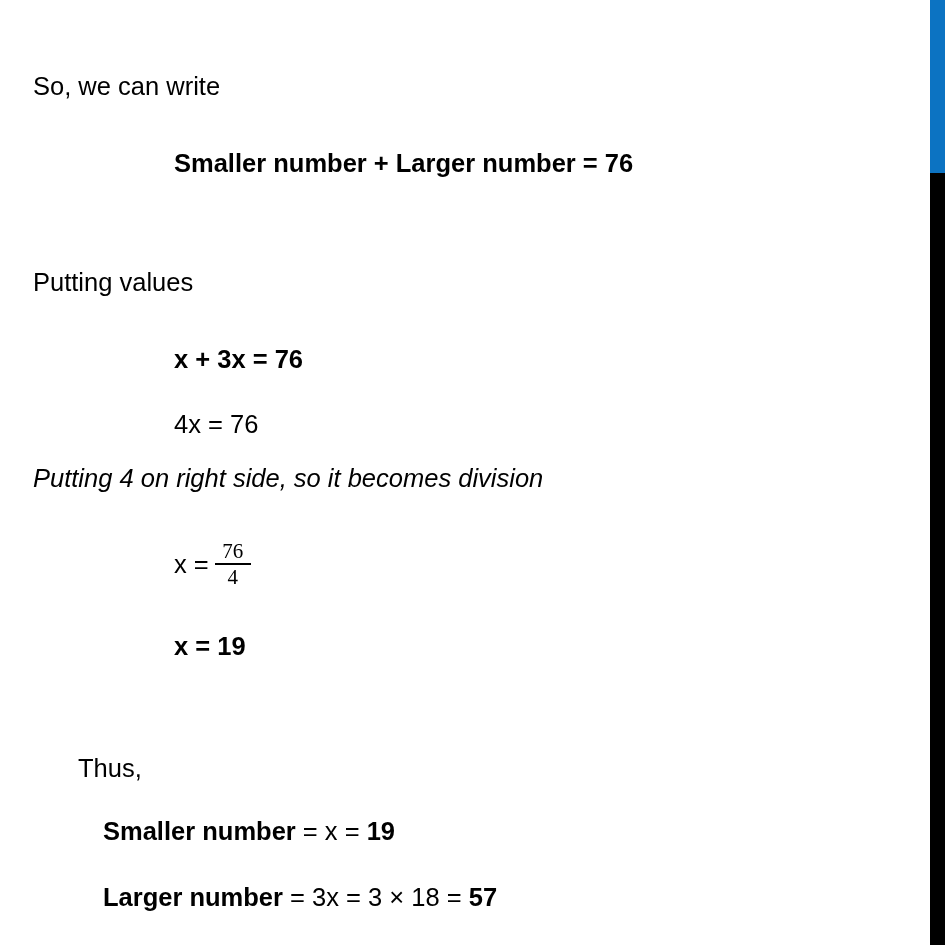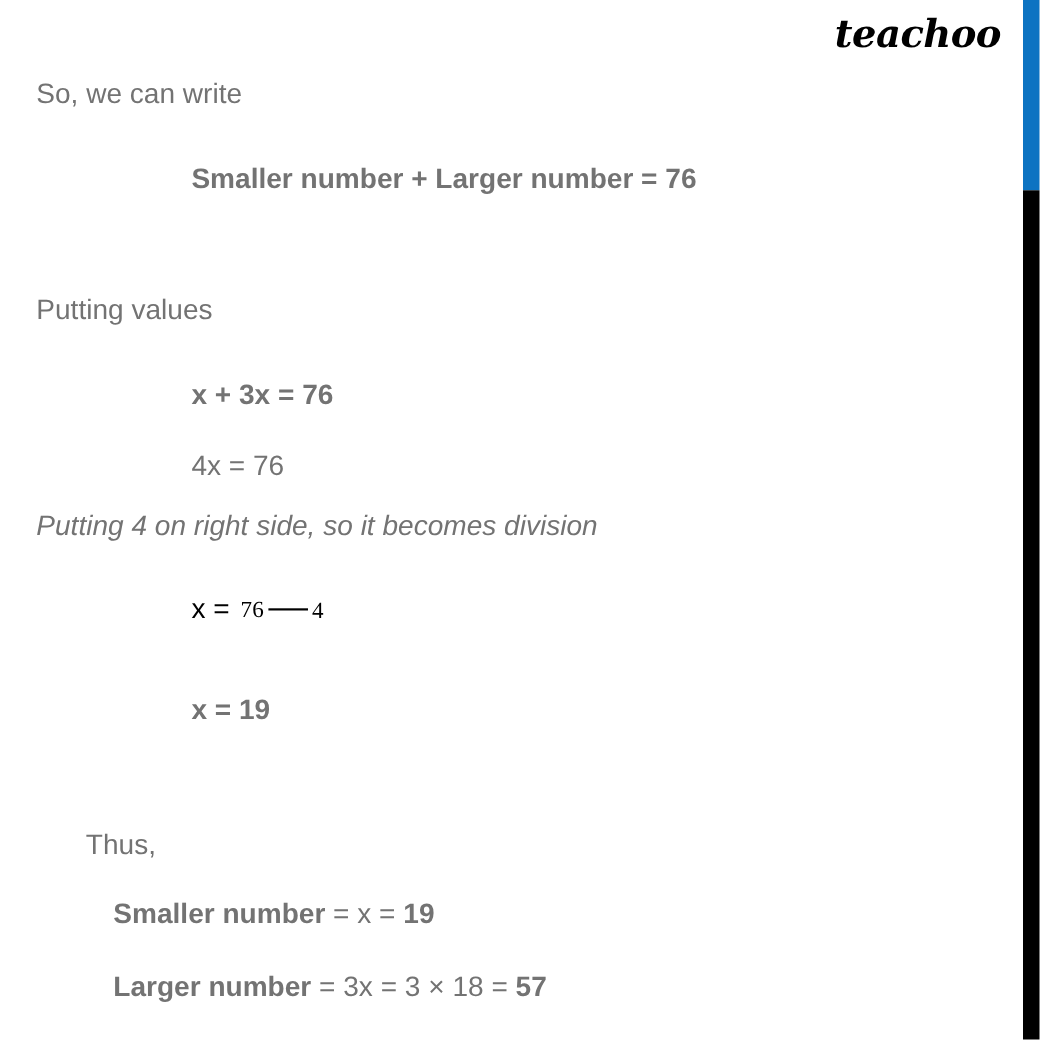--- a/index.html
+++ b/index.html
@@ -60,42 +60,42 @@
     top: 0;
     width: 930px;
     height: 945px;
   }
 
   .line {
     position: absolute;
     white-space: nowrap;
     font-size: 25.5px;
     line-height: 1.15;
-    color: #737373;
+    color: #000000;
   }
   .lvl0 { left: 33px; }
   .lvl1 { left: 103px; }
   .lvl2 { left: 174px; margin-top: 12px; }
 
   .b  { font-weight: bold; }
   .it { font-style: italic; }
   .rg { font-weight: normal; }
 
   
   .frac-line {
     position: absolute;
     left: 174px;
     display: flex;
     align-items: center;
     white-space: nowrap;
     font-size: 25.5px;
   }
   .frac {
     display: inline-flex;
-    flex-direction: row;
+    flex-direction: column;
     align-items: center;
     justify-content: center;
     vertical-align: middle;
     margin-left: 6px;
     font-family: "Liberation Serif", serif;
     line-height: 1.05;
   }
   .frac .num {
     font-size: 21px;
     padding: 0 4px 1px 4px;
@@ -112,21 +112,20 @@
   }
 </style>
 </head>
 <body>
 
 <div class="page" style="background: rgb(255, 255, 255);">
 
   <div class="edge-bar edge-bar-blue" style="background: rgb(12, 115, 194);"></div>
   <div class="edge-bar edge-bar-black" style="background: rgb(0, 0, 0);"></div>
 
-  <div class="brand">teachoo</div>
 
   <div class="content">
 
     <div class="line lvl0 rg" style="top: 72px;">So, we can write</div>
 
     <div class="line lvl2 b" style="top: 137px;">Smaller number + Larger number = 76</div>
 
     <div class="line lvl0 rg" style="top: 268px;">Putting values</div>
 
     <div class="line lvl2 b" style="top: 333px;">x + 3x = 76</div>

